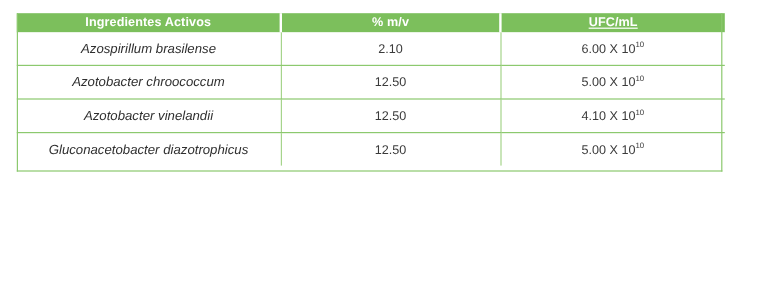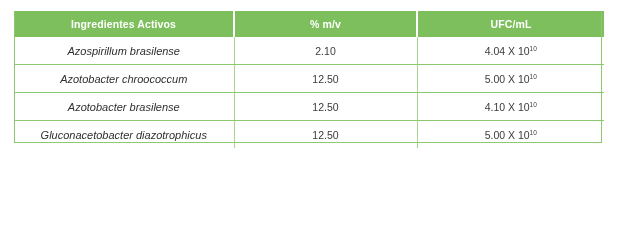--- a/index.html
+++ b/index.html
@@ -27,30 +27,30 @@
   table.ingredients col.c1 { width: 220px; }
   table.ingredients col.c2 { width: 183px; }
   table.ingredients col.c3 { width: 187px; }
 
   thead th {
     background: #7cbf5c;
     color: #ffffff;
     font-size: 10.5px;
     font-weight: bold;
     letter-spacing: 0.1px;
-    height: 26px;
+    height: 16px;
     padding: 0 4px;
     text-align: center;
     vertical-align: middle;
     border-right: 2px solid #ffffff;
     border-left: none;
     border-top: none;
     border-bottom: none;
   }
-  thead th.last { border-right: none; }
+  thead th.last { border-right: none; text-decoration: underline; }
 
   tbody td {
     height: 27px;
     padding: 0 2px;
     text-align: center;
     vertical-align: middle;
     font-size: 10.5px;
     color: #3b3b3b;
     background: #ffffff;
     border-right: 1px solid #a6d48c;
@@ -97,29 +97,29 @@
       <tr>
         <th>Ingredientes Activos</th>
         <th>% m/v</th>
         <th class="last">UFC/mL</th>
       </tr>
     </thead>
     <tbody>
       <tr>
         <td class="species">Azospirillum brasilense</td>
         <td>2.10</td>
-        <td class="last"><span class="ufc-val">4.04 X 10</span><sup>10</sup></td>
+        <td class="last"><span class="ufc-val">6.00 X 10</span><sup>10</sup></td>
       </tr>
       <tr>
         <td class="species">Azotobacter chroococcum</td>
         <td>12.50</td>
         <td class="last"><span class="ufc-val">5.00 X 10</span><sup>10</sup></td>
       </tr>
       <tr>
-        <td class="species">Azotobacter brasilense</td>
+        <td class="species">Azotobacter vinelandii</td>
         <td>12.50</td>
         <td class="last"><span class="ufc-val">4.10 X 10</span><sup>10</sup></td>
       </tr>
       <tr>
         <td class="species">Gluconacetobacter diazotrophicus</td>
         <td>12.50</td>
         <td class="last"><span class="ufc-val">5.00 X 10</span><sup>10</sup></td>
       </tr>
     </tbody>
   </table>

